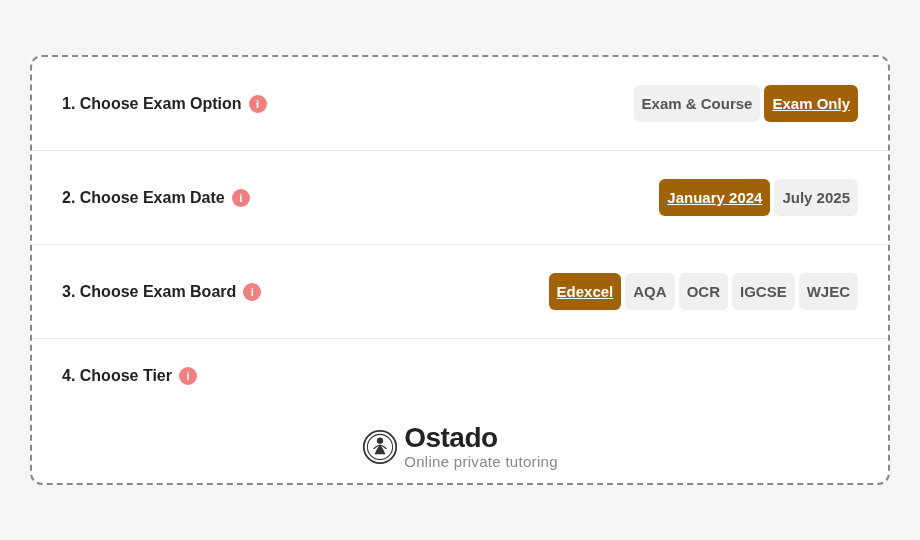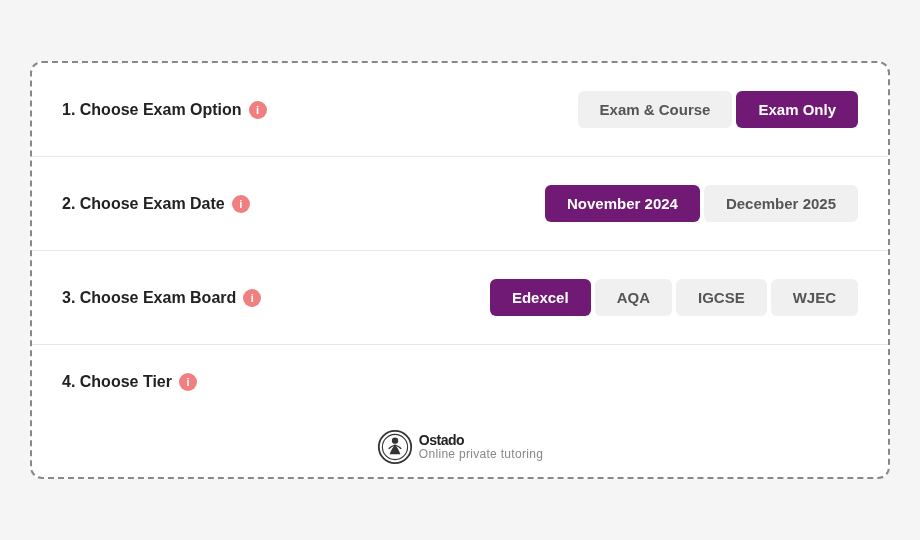--- a/index.html
+++ b/index.html
@@ -56,38 +56,39 @@
       cursor: pointer;
     }
 
     .btn-group {
       display: flex;
       gap: 4px;
       align-items: center;
     }
 
     .btn {
-      padding: 10px 22px;
+      padding: 10px 8px;
       border-radius: 6px;
       border: none;
       font-size: 15px;
       font-weight: 600;
       cursor: pointer;
       transition: background 0.15s;
       text-align: right;
     }
 
     .btn-inactive {
       background: #f0f0f0;
       color: #555;
     }
 
     .btn-active {
-      background: #701a75;
+      background: #a16207;
       color: #fff;
+      text-decoration: underline;
     }
 
     .footer {
       display: flex;
       align-items: center;
       justify-content: center;
       padding: 10px 0 12px 0;
       gap: 6px;
     }
 
@@ -96,28 +97,28 @@
       height: 36px;
     }
 
     .logo-text-block {
       display: flex;
       flex-direction: column;
       line-height: 1.1;
     }
 
     .logo-main {
-      font-size: 14px;
+      font-size: 28px;
       font-weight: 800;
       color: #222;
       letter-spacing: -0.5px;
     }
 
     .logo-sub {
-      font-size: 12px;
+      font-size: 15px;
       color: #888;
       font-weight: 400;
       letter-spacing: 0.3px;
     }
   </style>
 </head>
 <body>
 
 <div class="outer-card">
 
@@ -125,29 +126,30 @@
       <div class="section-row">
         <div class="section-label">1. Choose Exam Option<span class="info-icon">i</span></div>
         <div class="btn-group">
           <button class="btn btn-inactive">Exam &amp; Course</button>
           <button class="btn btn-active">Exam Only</button>
         </div>
       </div>
       <div class="section-row">
         <div class="section-label">2. Choose Exam Date<span class="info-icon">i</span></div>
         <div class="btn-group">
-          <button class="btn btn-active">November 2024</button>
-          <button class="btn btn-inactive">December 2025</button>
+          <button class="btn btn-active">January 2024</button>
+          <button class="btn btn-inactive">July 2025</button>
         </div>
       </div>
       <div class="section-row">
         <div class="section-label">3. Choose Exam Board<span class="info-icon">i</span></div>
         <div class="btn-group">
           <button class="btn btn-active">Edexcel</button>
           <button class="btn btn-inactive">AQA</button>
+          <button class="btn btn-inactive">OCR</button>
           <button class="btn btn-inactive">IGCSE</button>
           <button class="btn btn-inactive">WJEC</button>
         </div>
       </div>
       <div class="section-row">
         <div class="section-label">4. Choose Tier<span class="info-icon">i</span></div>
       </div>
     </div>
 
   <div class="footer">

